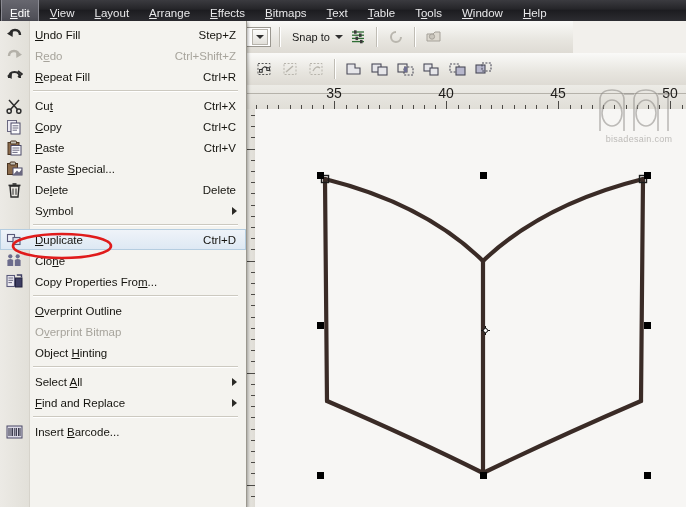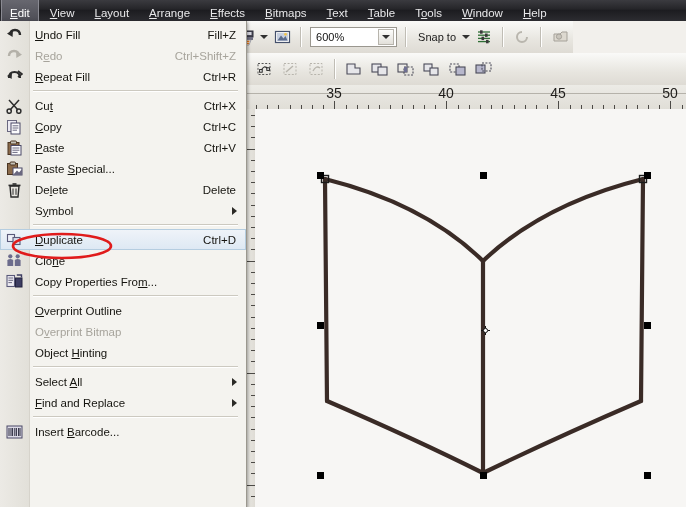--- a/index.html
+++ b/index.html
@@ -29,21 +29,21 @@
     box-shadow:inset 0 0 0 1px #8a8a92;
   }
   .mb-u{text-decoration:underline;}
 
   
   .tb{
     position:absolute;background:linear-gradient(#fafaf8,#e7e5df 60%,#dedbd4);
     border-bottom:1px solid #c3c0b8;
     display:flex;align-items:center;
   }
-  #toolbar1{left:0;top:21px;width:573px;height:32px;justify-content:flex-end;}
+  #toolbar1{left:0;top:21px;width:573px;height:32px;}
   #toolbar2{left:0;top:53px;width:686px;height:32px;}
   .tb-sep{width:1px;height:20px;background:#c0bdb5;border-right:1px solid #ffffff;margin:0 5px;}
   .tb-btn{
     width:22px;height:22px;margin:0 2px;display:flex;align-items:center;
     justify-content:center;border-radius:2px;
   }
   .tb-btn svg{display:block;}
   .tb-arrow{
     width:11px;height:20px;display:flex;align-items:center;justify-content:center;
   }
@@ -500,33 +500,47 @@
     <div class="handle" style="left:389px;top:363px;"></div>
   </div>
 
   <div id="center-marker">
     <svg width="9" height="9" viewBox="0 0 9 9">
       <circle cx="4.5" cy="4.5" r="2.1" fill="#ffffff" stroke="#111" stroke-width="1"></circle>
       <path d="M4.5 0 L4.5 2 M4.5 7 L4.5 9 M0 4.5 L2 4.5 M7 4.5 L9 4.5" stroke="#111" stroke-width="1"></path>
     </svg>
   </div>
 
+  <div id="watermark">
+    <svg width="94" height="50" viewBox="0 0 94 50">
+      <g fill="none" stroke="#8d8a86" stroke-width="1.6">
+        <path d="M8 45 L8 14 Q8 4 20 4 Q32 4 32 14 L32 45"></path>
+        <ellipse cx="20" cy="27" rx="10" ry="13"></ellipse>
+        <path d="M42 45 L42 14 Q42 4 54 4 Q66 4 66 14 L66 45"></path>
+        <ellipse cx="54" cy="27" rx="10" ry="13"></ellipse>
+        <path d="M76 45 L76 8"></path>
+        <path d="M32 8 L42 8"></path>
+        <path d="M66 8 L76 8"></path>
+      </g>
+    </svg>
+    <div id="wm-text">bisadesain.com</div>
+  </div>
 
   <div id="edit-menu">
     <div id="menu-gutter"></div>
     <div id="menu-items" style="position:relative;padding-top:3px;">
         <div class="mi">
           <span class="gicon">
             <svg width="17" height="15" viewBox="0 0 17 15">
               <path d="M4 8 Q4 3 9 3 Q14 3 14 8" stroke="#2b2b2b" stroke-width="2.4" fill="none"></path>
               <path d="M1 6.5 L7 3 L6.6 10 Z" fill="#2b2b2b"></path>
             </svg>
           </span>
           <span class="lbl"><span class="u">U</span>ndo Fill</span>
-          <span class="acc">Fill+Z</span>
+          <span class="acc">Step+Z</span>
         </div>
         <div class="mi disabled">
           <span class="gicon">
             <svg width="17" height="15" viewBox="0 0 17 15">
               <path d="M13 8 Q13 3 8 3 Q3 3 3 8" stroke="#b4b1a9" stroke-width="2.4" fill="none"></path>
               <path d="M16 6.5 L10 3 L10.4 10 Z" fill="#b4b1a9"></path>
             </svg>
           </span>
           <span class="lbl">R<span class="u">e</span>do</span>
           <span class="acc">Ctrl+Shift+Z</span>

